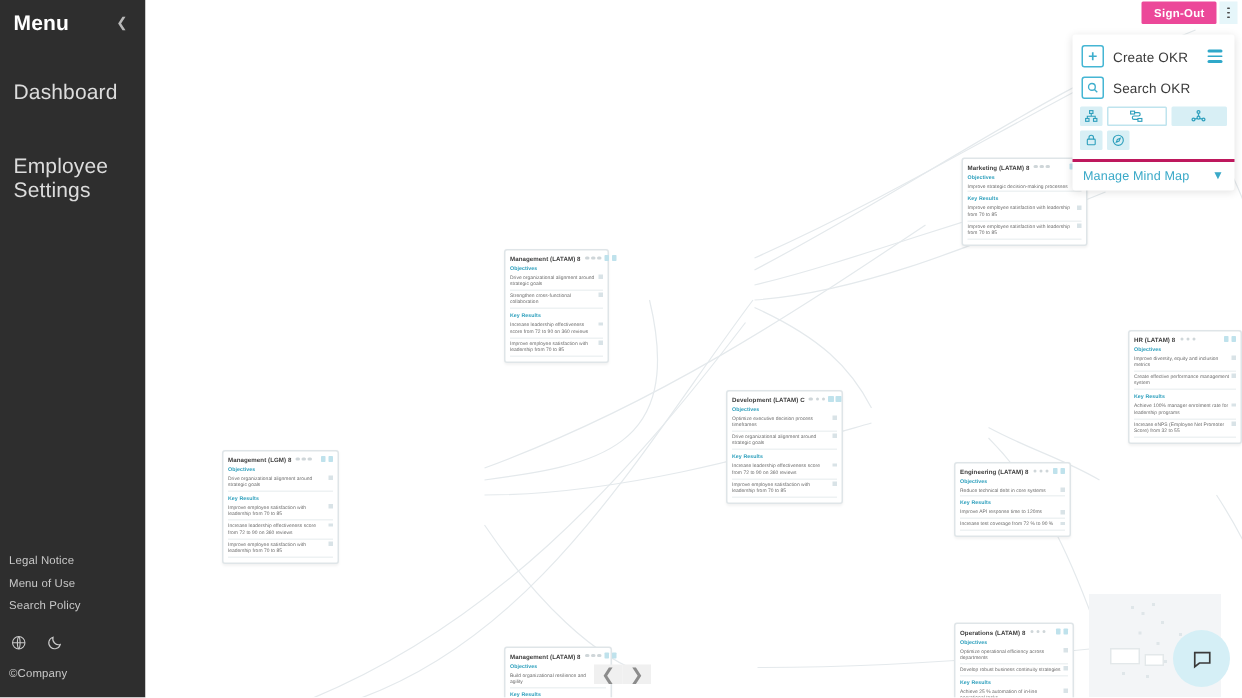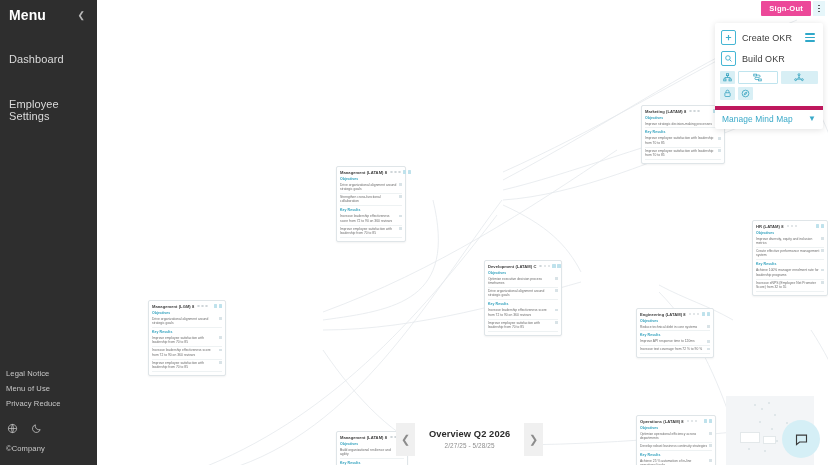--- a/index.html
+++ b/index.html
@@ -24,21 +24,21 @@
     display: flex; align-items: center; justify-content: space-between;
     padding-top: 7px;
   }
   .side-title { font-size: 14px; font-weight: bold; color: #ffffff; letter-spacing: .1px; }
   .collapse-btn {
     font-size: 9px; color: #b9b9b9; cursor: pointer; line-height: 1;
     padding: 2px 3px; background: none; border: none;
   }
   .side-nav { margin-top: 25px; }
   .side-nav .nav-item {
-    font-size: 11px; color: #dcdcdc; padding: 5px 0; cursor: pointer;
+    font-size: 14px; color: #dcdcdc; padding: 5px 0; cursor: pointer;
     letter-spacing: .1px;
   }
   .nav-gap { height: 23px; }
 
   .side-foot { position: absolute; left: 6px; bottom: 12px; }
   .foot-link {
     font-size: 7.6px; color: #c9c9c9; padding: 3px 0; cursor: pointer; letter-spacing: .1px;
   }
   .foot-icons { display: flex; gap: 13px; margin: 12px 0 10px 1px; }
   .foot-icons svg { display: block; }
@@ -101,21 +101,21 @@
     height: 13px; display: flex; align-items: center; justify-content: center;
     background: #d8eff5; color: #2fa0bd; cursor: pointer; border-radius: 1px;
     border: none;
   }
   .tool-btn.wide { flex: 1; }
   .tool-btn.sq { width: 15px; flex: 0 0 15px; }
   .tool-btn.outline { background: #fff; border: 1px solid #bfe4ee; flex: 1; }
 
   .tp-foot {
     display: flex; align-items: center; justify-content: space-between;
-    border-top: 4px solid #be185d;
+    border-top: 2px solid #be185d;
     padding: 4px 7px 5px 7px; cursor: pointer;
   }
   .tp-foot-label { font-size: 8.4px; color: #3aa9c8; letter-spacing: .1px; }
   .chev { color: #3aa9c8; font-size: 8px; line-height: 1; }
 
   
   .node {
     position: absolute; background: #ffffff;
     border: 1px solid #dfe5e8; border-radius: 2px;
     padding: 2.5px 3px 3px 3px; z-index: 10;
@@ -183,21 +183,21 @@
 
     <nav class="side-nav">
       <div class="nav-item">Dashboard</div>
       <div class="nav-gap"></div>
       <div class="nav-item">Employee Settings</div>
     </nav>
 
     <div class="side-foot">
       <div class="foot-link">Legal Notice</div>
       <div class="foot-link">Menu of Use</div>
-      <div class="foot-link">Privacy Reduce</div>
+      <div class="foot-link">Search Policy</div>
 
       <div class="foot-icons">
         <span>
           <svg width="11" height="11" viewBox="0 0 24 24" fill="none" stroke="#c9c9c9" stroke-width="1.6">
             <circle cx="12" cy="12" r="9"></circle>
               <path d="M3 12h18M12 3c2.6 2.8 2.6 15.2 0 18M12 3c-2.6 2.8-2.6 15.2 0 18"></path>
           </svg>
         </span>
         <span>
           <svg width="11" height="11" viewBox="0 0 24 24" fill="none" stroke="#c9c9c9" stroke-width="1.7">
@@ -258,21 +258,21 @@
           </span>
       </div>
 
       <div class="tp-row">
         <span class="tp-iconbox">
           <svg width="9" height="9" viewBox="0 0 24 24" stroke="#3eaecd" stroke-width="2.4" fill="none">
             <circle cx="10.5" cy="10.5" r="6"></circle>
               <path d="M15 15l5 5"></path>
           </svg>
         </span>
-        <span class="tp-label">Build OKR</span>
+        <span class="tp-label">Search OKR</span>
       </div>
 
       <div class="tp-tools">
         <div class="tp-tools-row">
           <button class="tool-btn sq">
             <svg width="9" height="9" viewBox="0 0 24 24" stroke="#2fa0bd" stroke-width="2" fill="none">
               <rect x="9" y="2" width="6" height="5"></rect>
                 <rect x="2" y="16" width="6" height="5"></rect>
               <rect x="16" y="16" width="6" height="5"></rect>
                 <path d="M12 7v5M5 16v-4h14v4"></path>
@@ -570,21 +570,17 @@
     </div>
 
     <button id="chatbtn">
       <svg width="15" height="15" viewBox="0 0 24 24" stroke="#3a3a3a" stroke-width="1.8" fill="none">
         <path d="M4 5h16v11H9l-5 4z"></path>
       </svg>
     </button>
 
     <div id="overview">
       <button class="ov-arrow">❮</button>
-      <div class="ov-center">
-        <div class="ov-title">Overview Q2 2026</div>
-        <div class="ov-dates">2/27/25 - 5/28/25</div>
-      </div>
       <button class="ov-arrow">❯</button>
     </div>
 
   </main>
 </div>
 
 </body></html>

